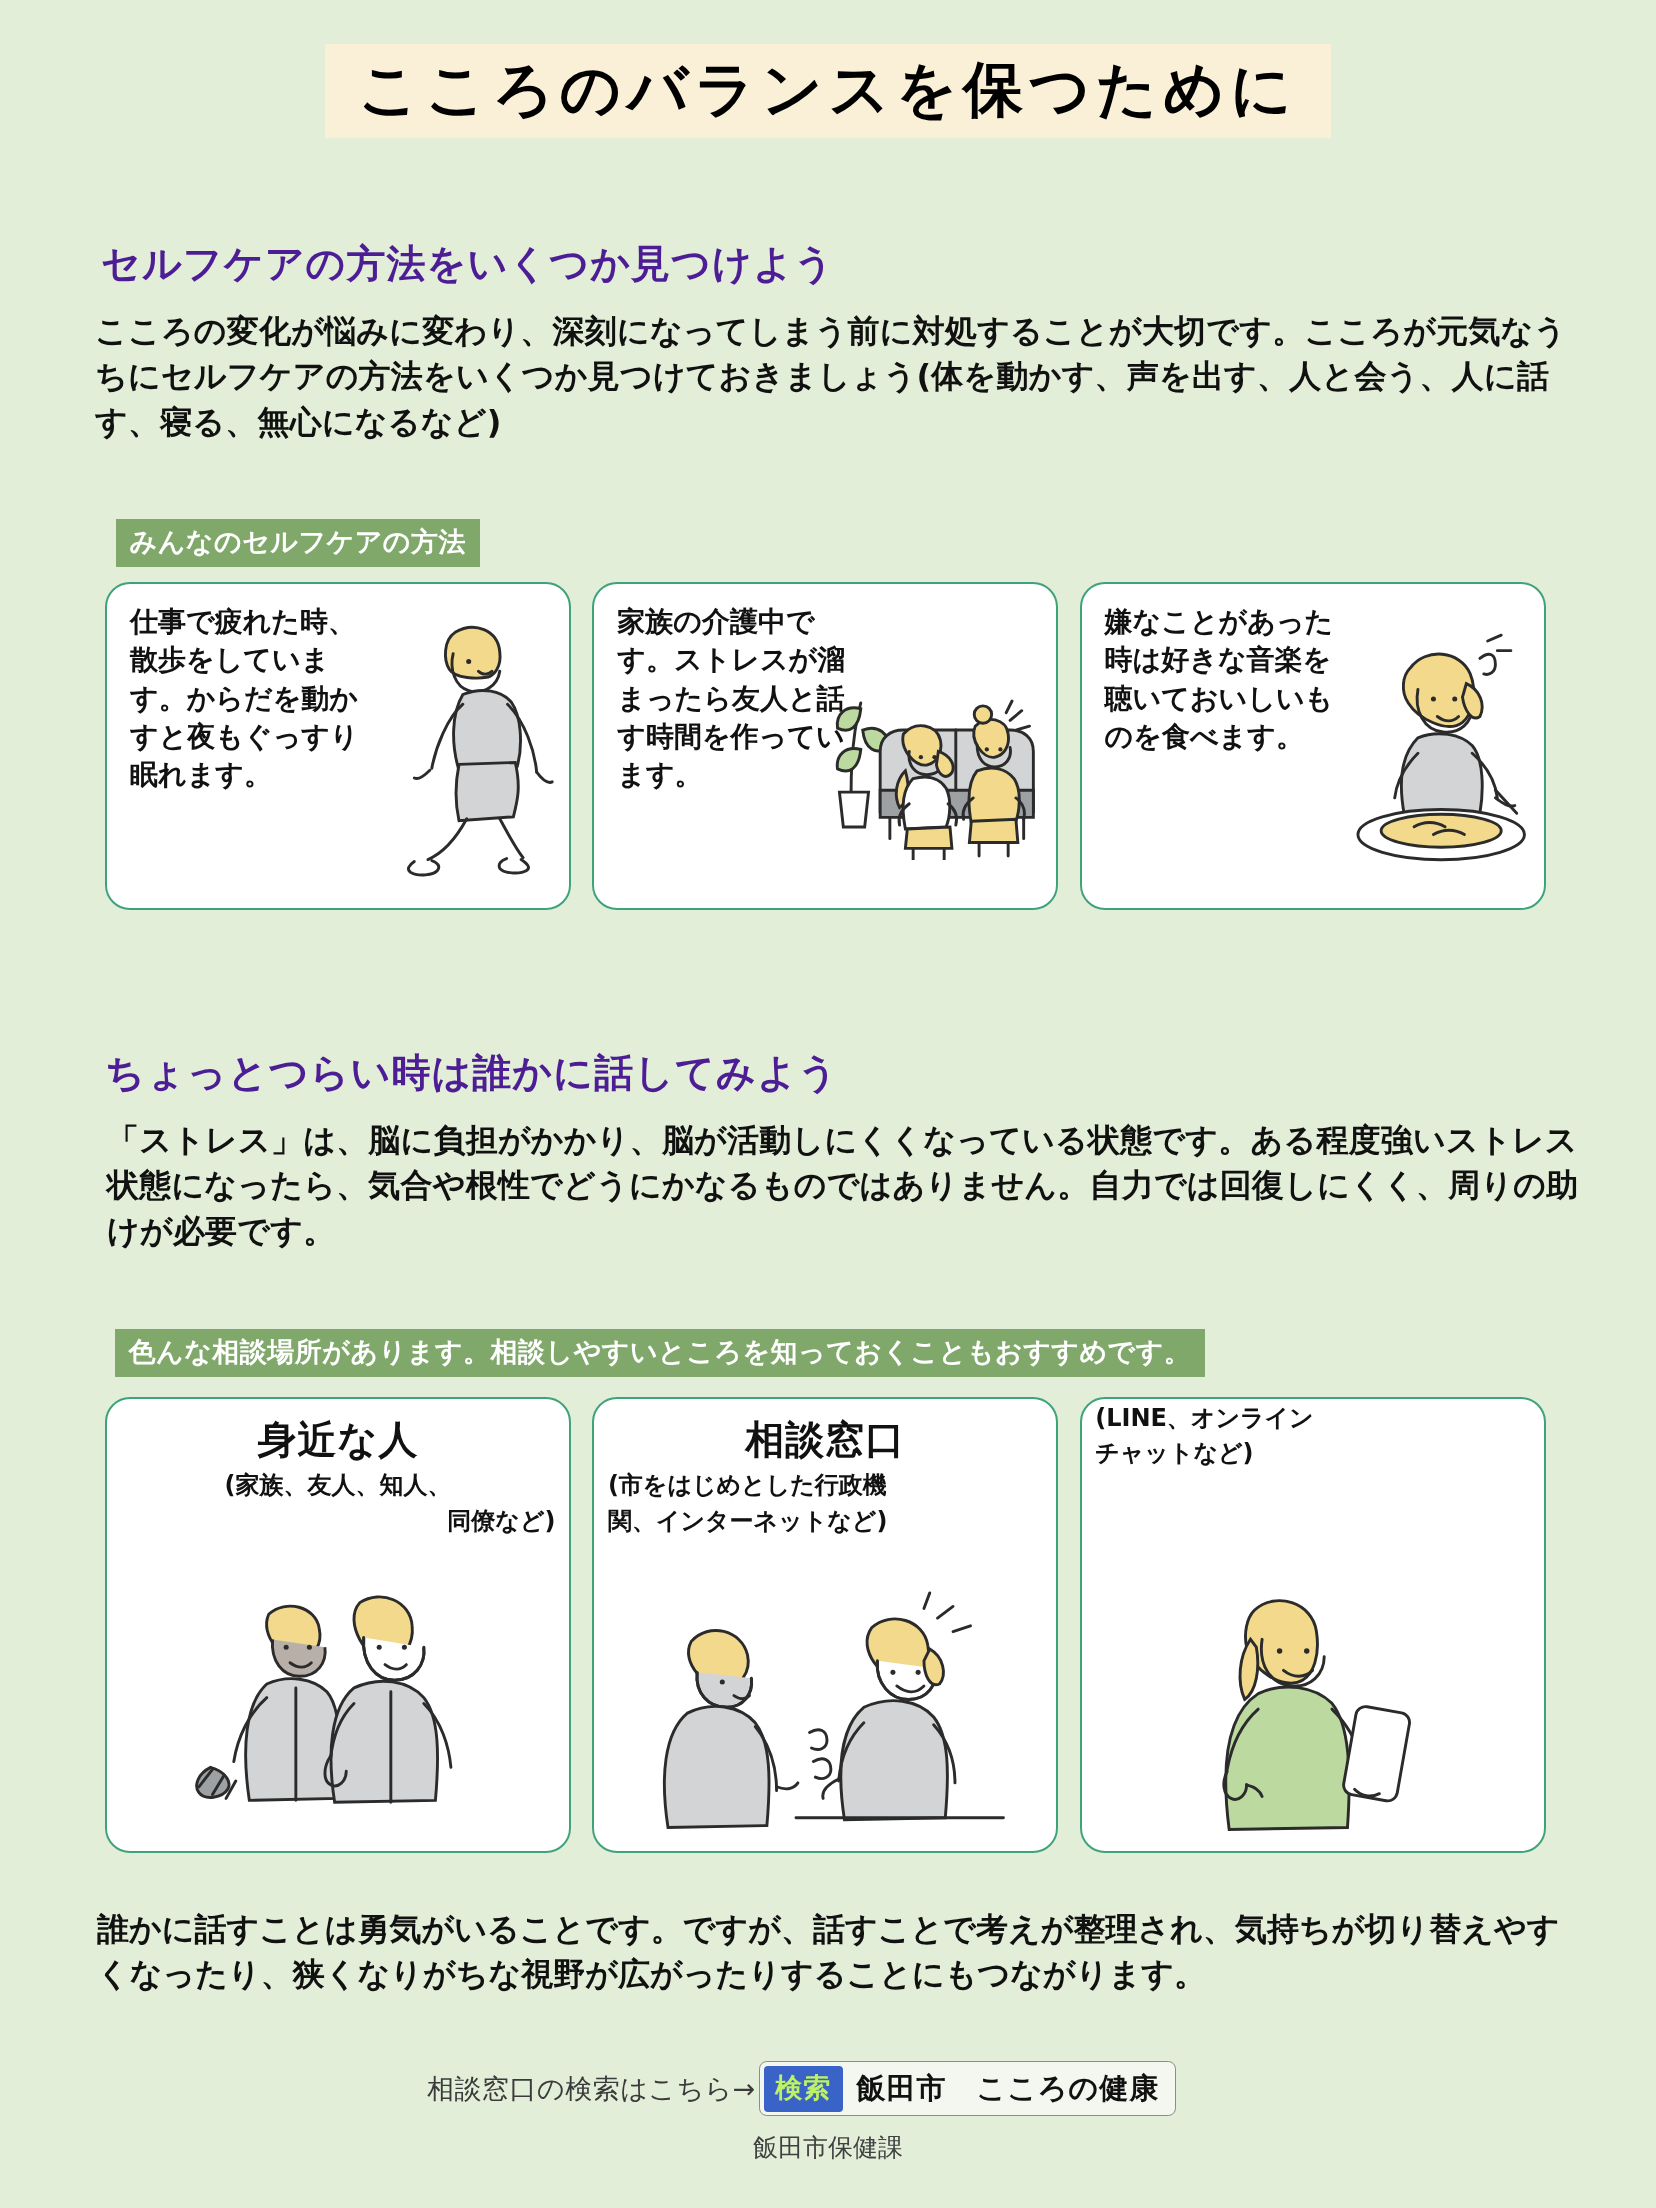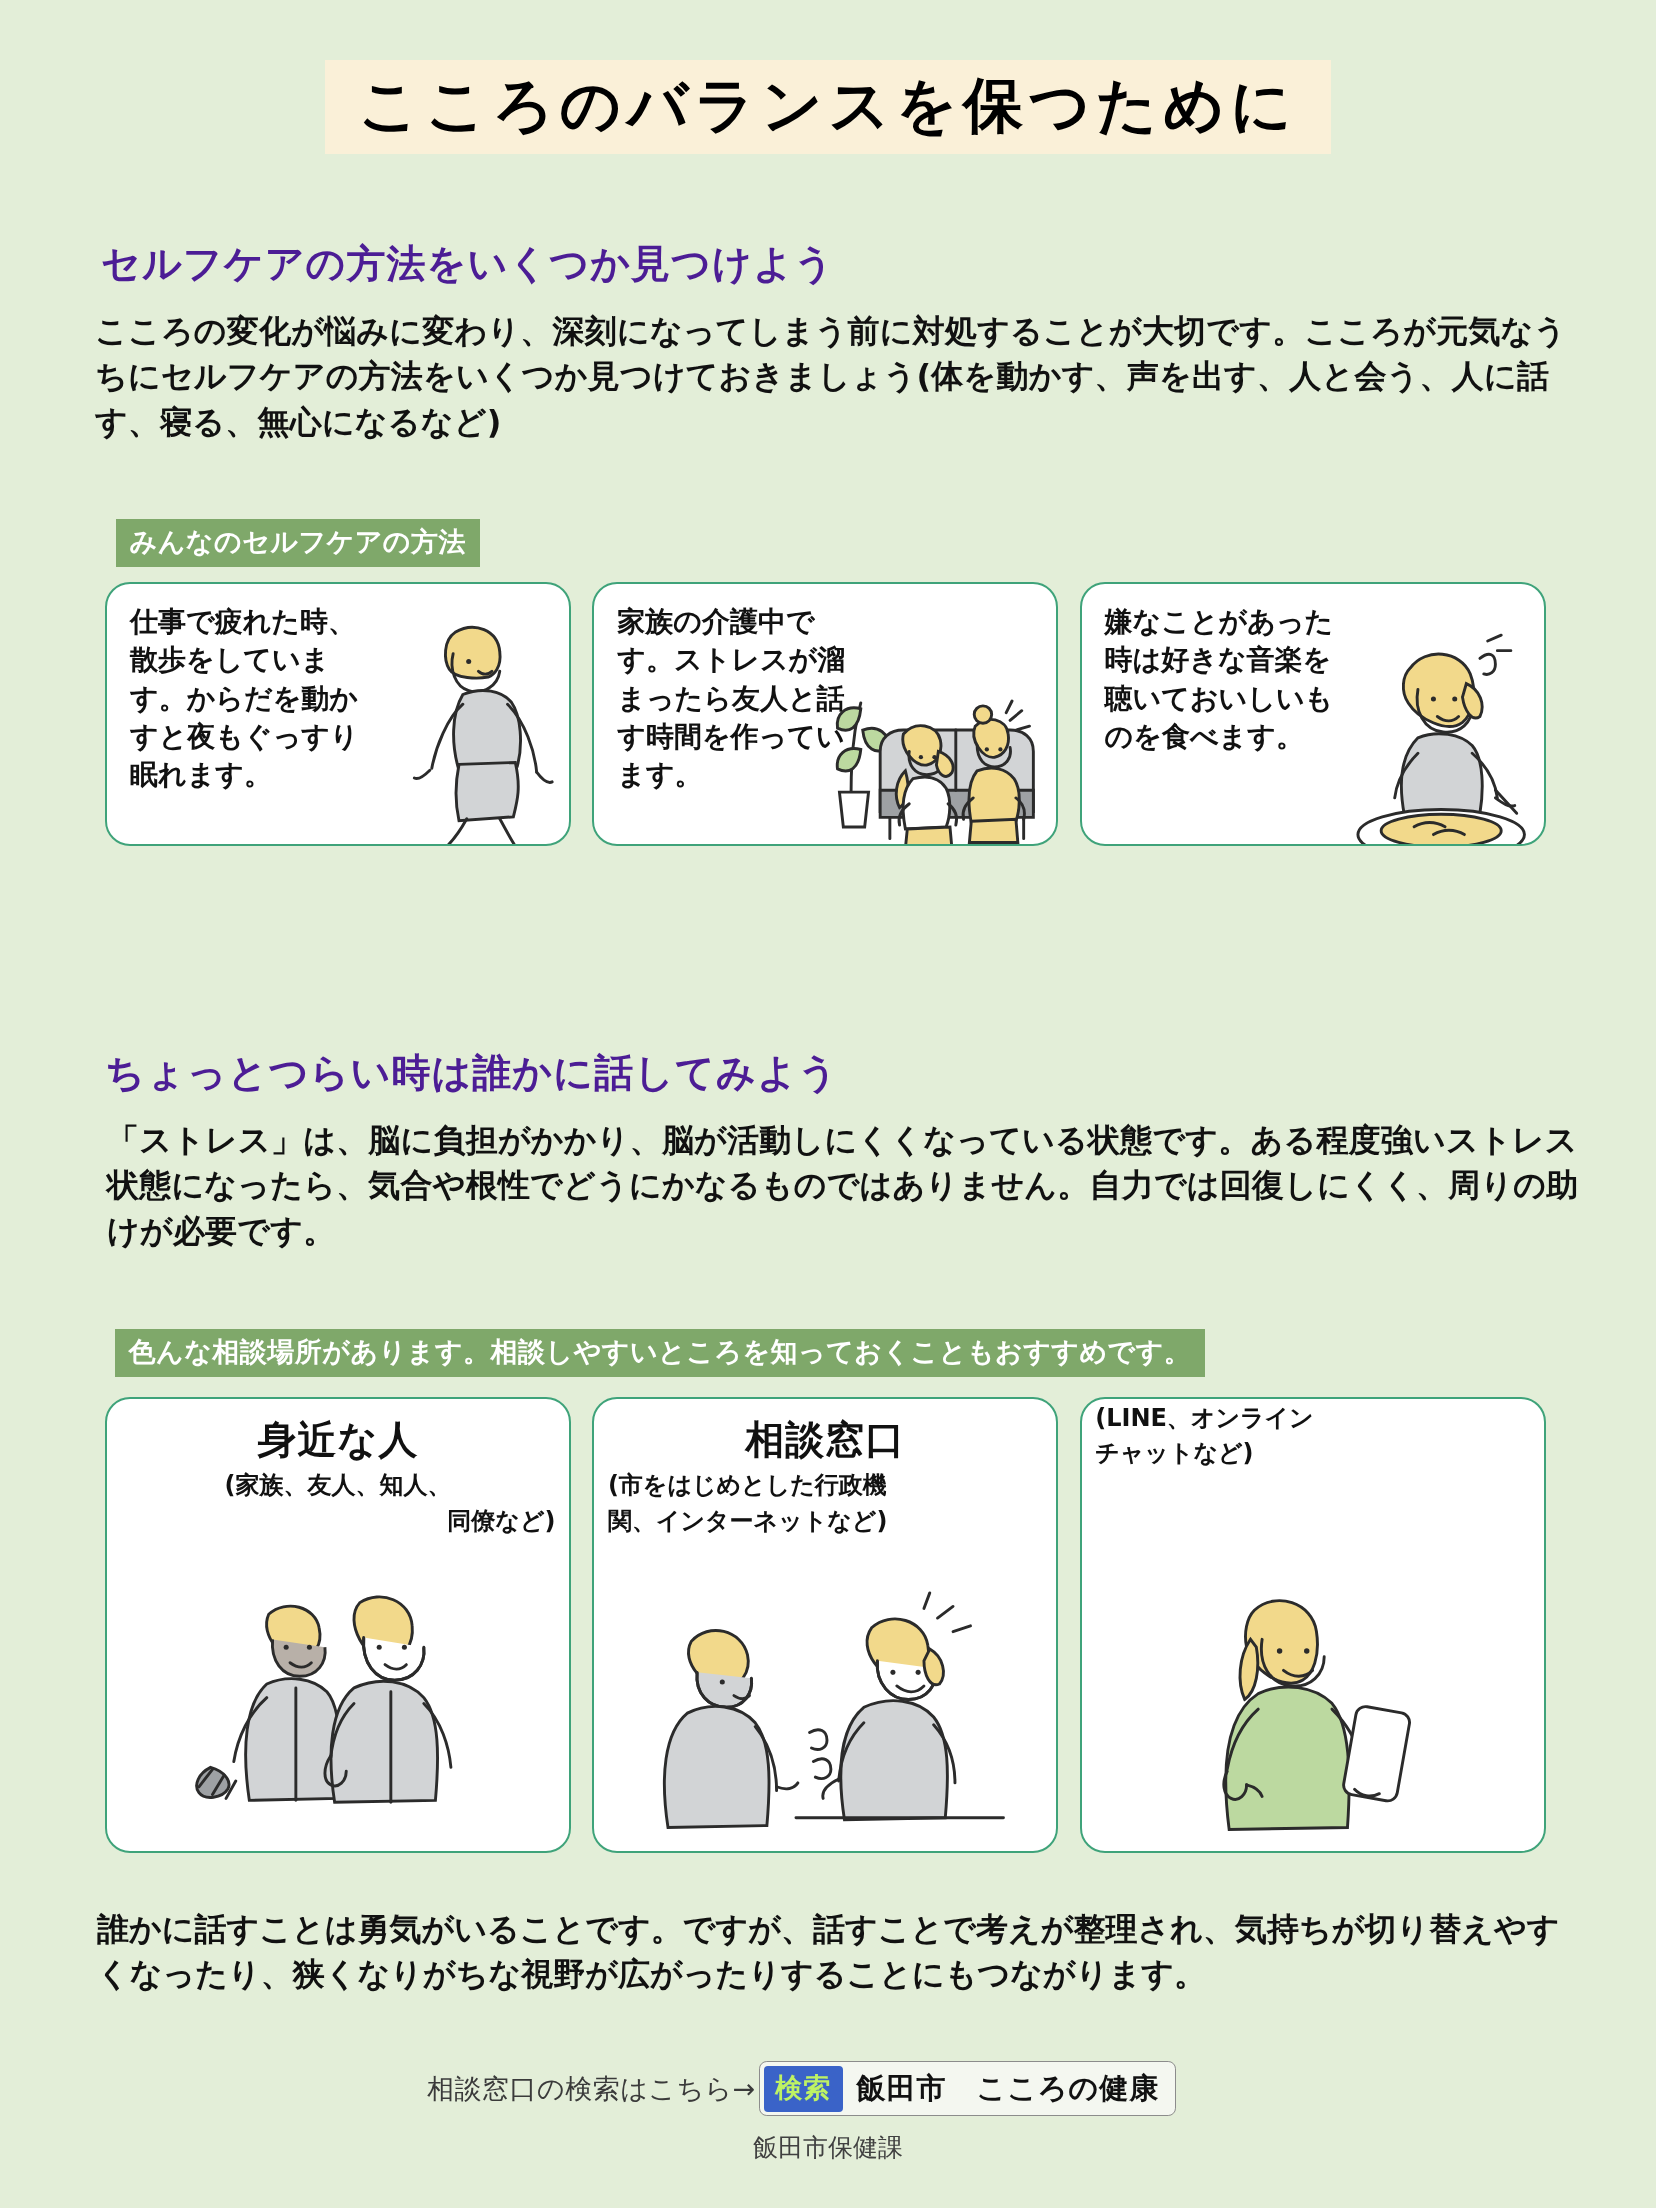--- a/index.html
+++ b/index.html
@@ -19,21 +19,21 @@
     position: relative;
     width: 1656px;
     height: 2209px;
     box-sizing: border-box;
     padding: 0 97px;
   }
 
   
   .title-wrap {
     text-align: center;
-    padding-top: 60px;
+    padding-top: 44px;
   }
   .title {
     display: inline-block;
     background: #faf0d8;
     font-size: 60px;
     font-weight: bold;
     letter-spacing: 5.8px;
     padding: 9.7px 33px 13.6px 33px;
     line-height: 1.18;
     color: #000;
@@ -87,21 +87,21 @@
   .card {
     background: #ffffff;
     border: 2.9px solid #3fa37a;
     border-radius: 25px;
     box-sizing: border-box;
     position: relative;
     overflow: hidden;
   }
   .card-sc {
     width: 466px;
-    height: 264px;
+    height: 328px;
   }
   .card-ct {
     width: 466px;
     height: 456px;
   }
   .card-text {
     position: absolute;
     left: 23px;
     top: 19.4px;
     font-size: 28px;

